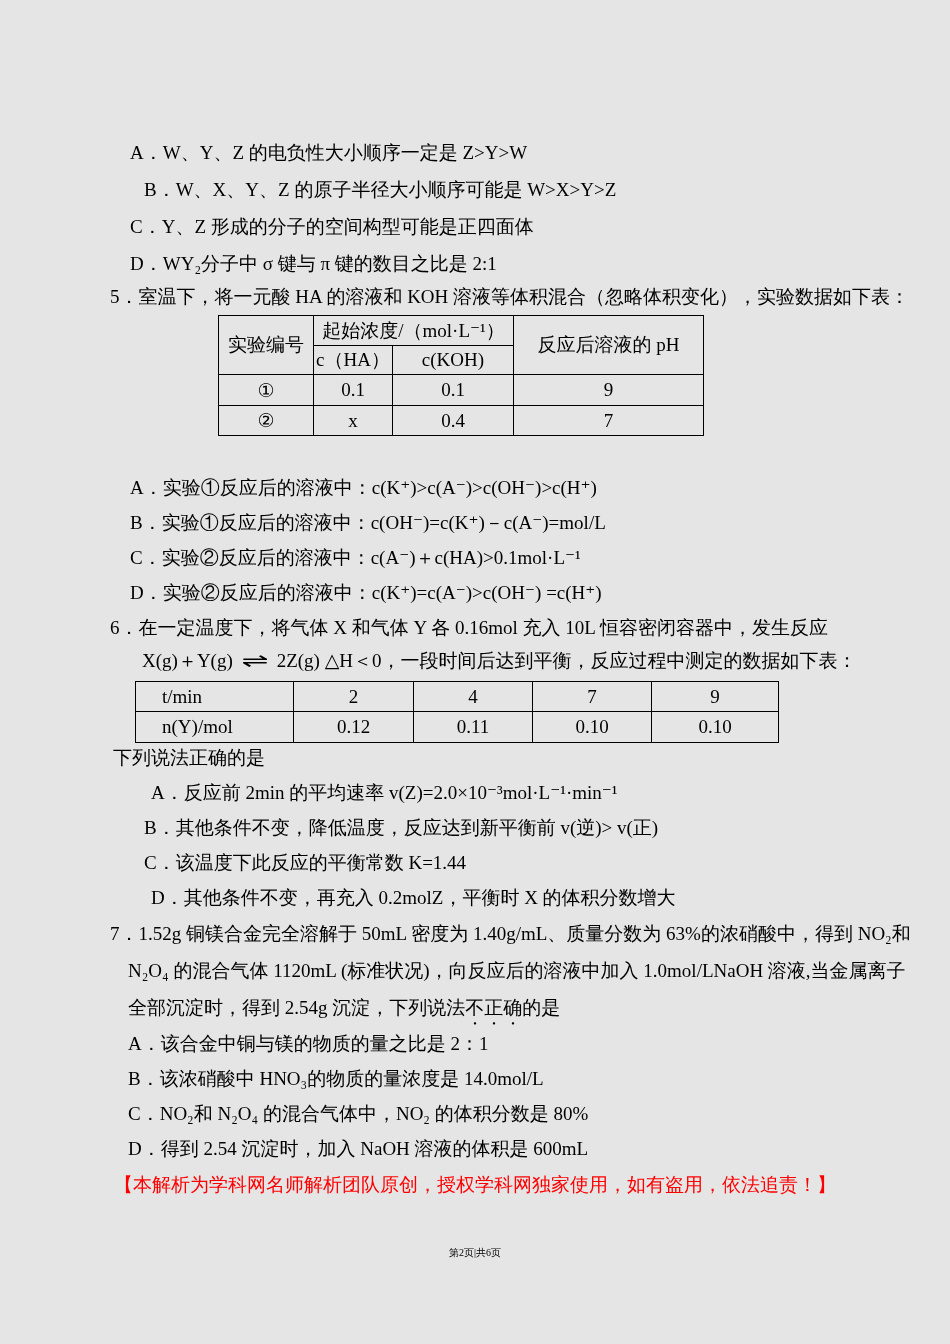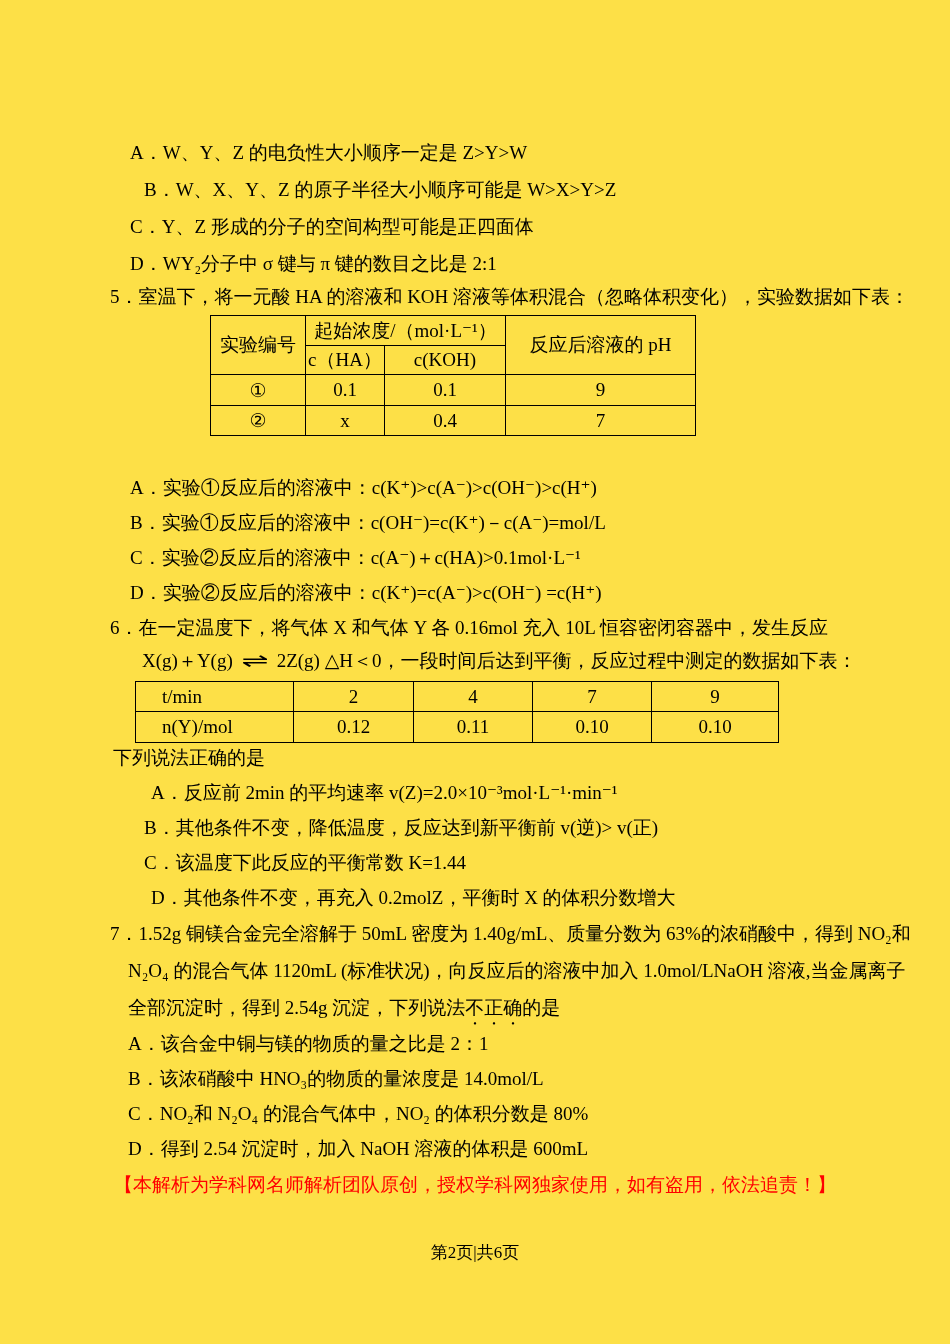--- a/index.html
+++ b/index.html
@@ -1,19 +1,19 @@
 <!DOCTYPE html>
 <html><head>
 <meta charset="utf-8">
 <style>
   html,body { margin:0; padding:0; background:#ffffff; }
   .page {
     position:relative;
     width:950px; height:1344px;
-    background:#fde047;
+    background:#e5e5e5;
     font-family:"Liberation Serif","DejaVu Serif",serif;
     font-size:19px;
     color:#000;
     overflow:hidden;
   }
   .abs { position:absolute; white-space:nowrap; }
   .lh37 > div { line-height:37px; }
   .lh35 > div { line-height:35px; }
   .line37 { line-height:37px; }
   .line28 { line-height:28px; }
@@ -47,40 +47,40 @@
   }
   .notice {
     color:#ff0000;
     text-align:center;
     width:950px;
     line-height:22px;
   }
   .footer {
     text-align:center;
     width:950px;
-    font-size:17px;
+    font-size:10px;
     line-height:20px;
     color:#000;
   }
 </style>
 </head>
 <body>
 
 <div class="page">
 
   <div class="abs lh37" style="top:134px; left:130px;">
     <div>A．W、Y、Z 的电负性大小顺序一定是 Z&gt;Y&gt;W</div>
     <div class="ind14">B．W、X、Y、Z 的原子半径大小顺序可能是 W&gt;X&gt;Y&gt;Z</div>
     <div>C．Y、Z 形成的分子的空间构型可能是正四面体</div>
     <div>D．WY₂分子中 σ 键与 π 键的数目之比是 2:1</div>
   </div>
 
   <div class="abs line37" style="top:278px; left:110px;">5．室温下，将一元酸 HA 的溶液和 KOH 溶液等体积混合（忽略体积变化），实验数据如下表：</div>
 
-  <table class="qtable abs" style="top:315px; left:210px; width:485px;">
+  <table class="qtable abs" style="top:315px; left:218px; width:485px;">
     <colgroup>
       <col style="width:95px">
         <col style="width:79px">
         <col style="width:121px">
         <col style="width:190px">
     </colgroup>
     <tbody>
         <tr style="height:30px">
       <td rowspan="2">实验编号</td>
       <td colspan="2">起始浓度/（mol·L⁻¹）</td>

